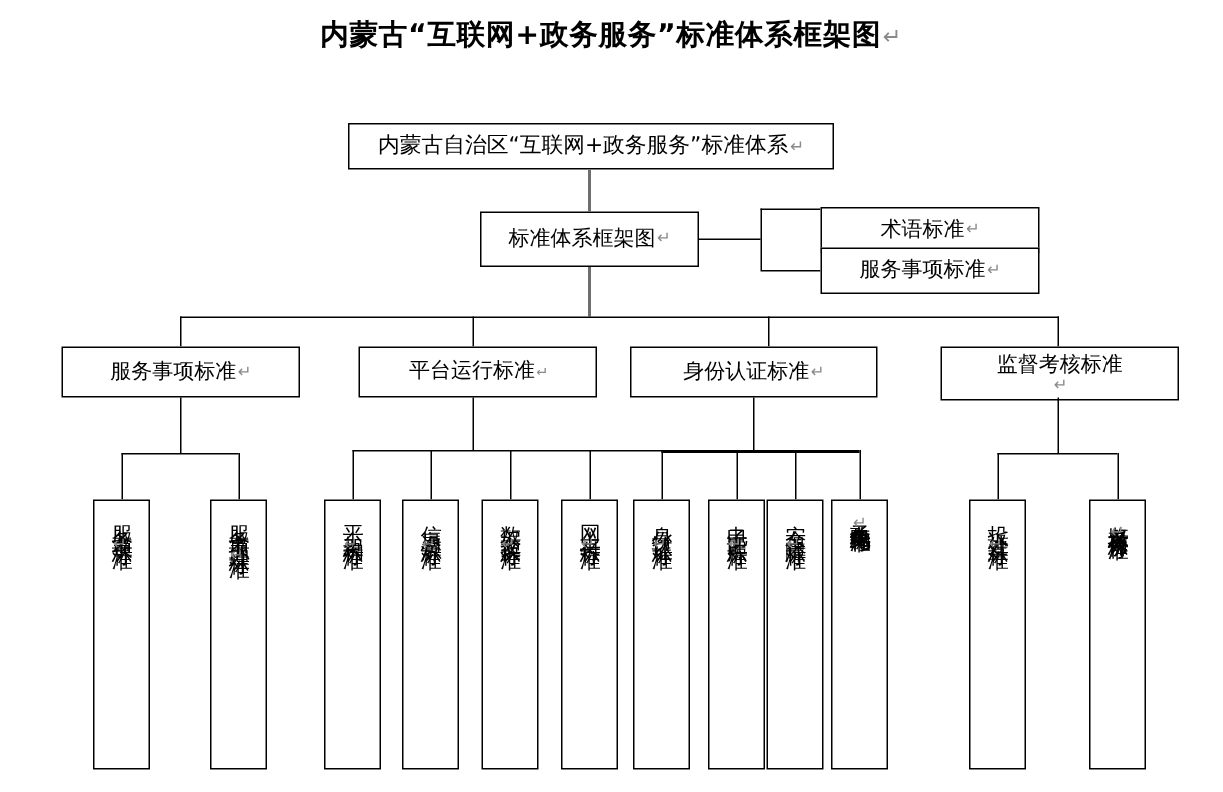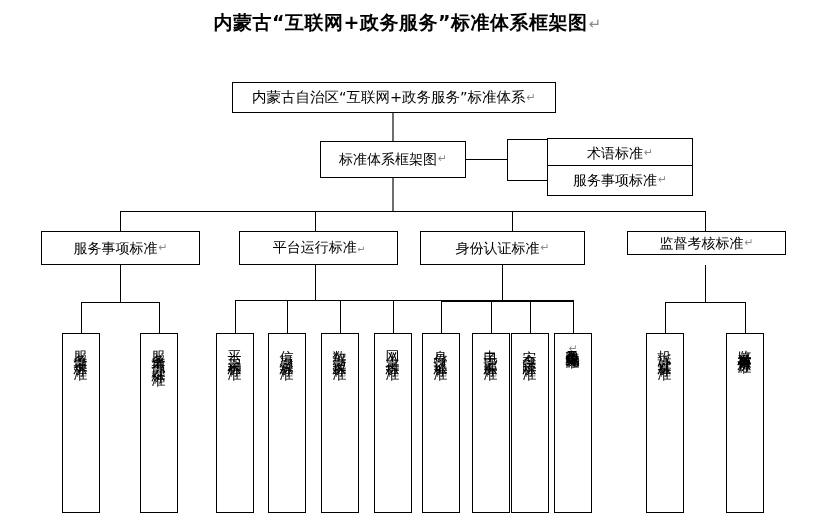--- a/index.html
+++ b/index.html
@@ -127,21 +127,21 @@
   <div class="box" style="left:239px;top:231px;width:159px;height:34px;font-family:Liberation Mono, monospace;">
     <span>平台运行标准</span>
       <span class="pilcrow">↵</span>
   </div>
 
   <div class="box" style="left:420px;top:231px;width:165px;height:34px;">
     <span>身份认证标准</span>
       <span class="pilcrow">↵</span>
   </div>
 
-  <div class="box" style="left:627px;top:231px;width:159px;height:24px;">
+  <div class="box" style="left:627px;top:231px;width:159px;height:36px;flex-direction:column;">
     <span>监督考核标准</span>
       <span class="pilcrow">↵</span>
   </div>
 
   <div class="ln v" style="left:120px;top:265px;height:37px;"></div>
   <div class="ln h" style="left:81px;top:302px;width:78px;"></div>
   <div class="ln v" style="left:81px;top:302px;height:31px;"></div>
   <div class="ln v" style="left:159px;top:302px;height:31px;"></div>
 
   <div class="vbox" style="left:62px;top:333px;width:38px;height:180px;">

